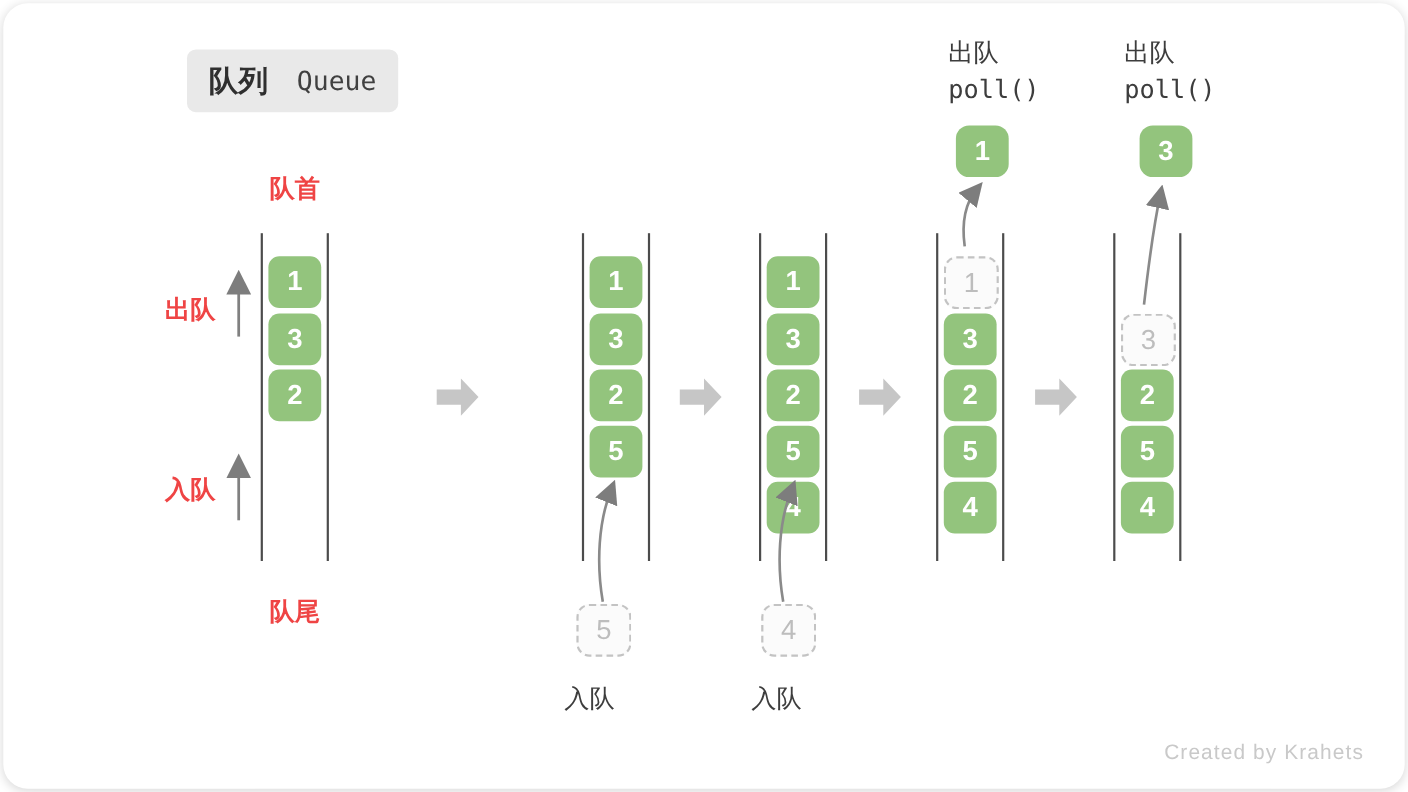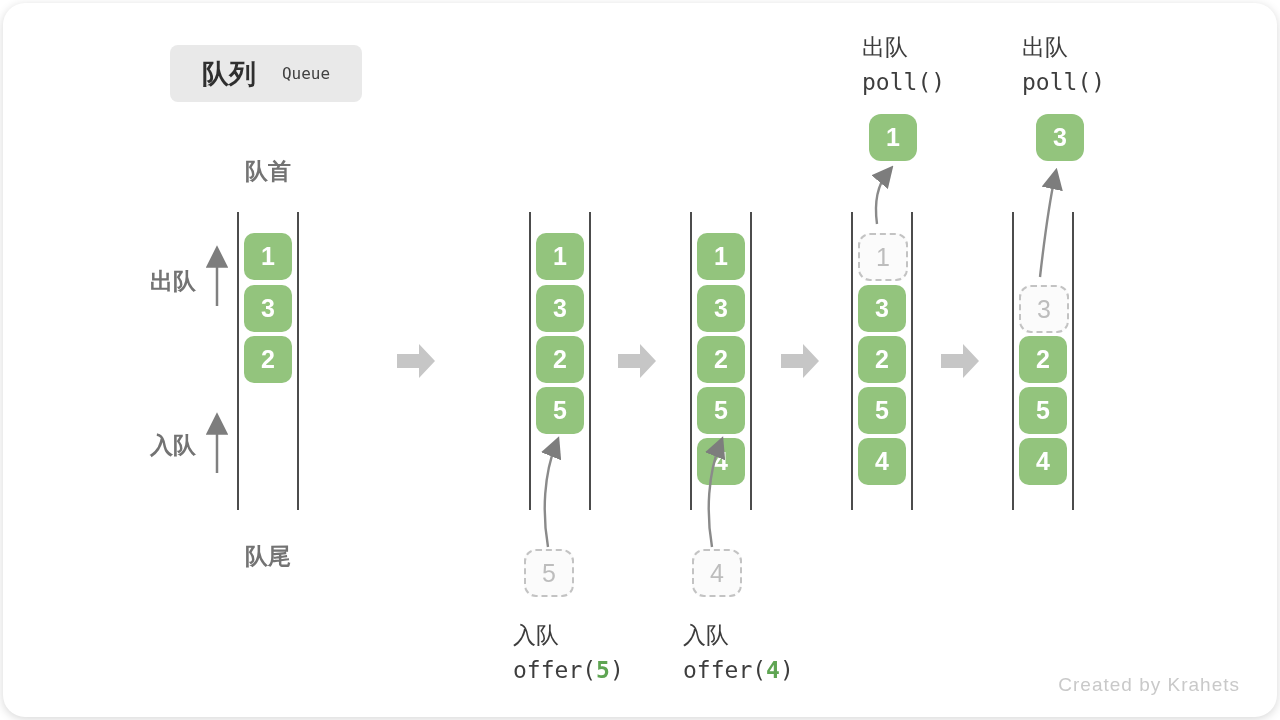--- a/index.html
+++ b/index.html
@@ -3,22 +3,22 @@
 <meta charset="utf-8">
 <style>
   html,body{margin:0;padding:0;background:#fff;}
   .canvas{position:relative;width:1280px;height:720px;background:#fff;overflow:hidden;
           font-family:"Liberation Sans",sans-serif;}
   .card{position:absolute;inset:3px;background:#fff;border-radius:22px;
         box-shadow:0 2px 10px rgba(0,0,0,.16);}
   .title-badge{position:absolute;left:170px;top:45px;width:192px;height:57px;background:#E9E9E9;
         border-radius:8px;display:flex;align-items:center;justify-content:center;gap:26px;}
   .title-zh{font-size:27px;font-weight:bold;color:#2f2f2f;}
-  .title-en{font-family:"DejaVu Sans Mono",monospace;font-size:16px;color:#404040;}
-  .lbl{position:absolute;font-size:23px;font-weight:bold;color:#737373;white-space:nowrap;}
+  .title-en{font-family:"DejaVu Sans Mono",monospace;font-size:24px;color:#404040;}
+  .lbl{position:absolute;font-size:23px;font-weight:bold;color:#ef4444;white-space:nowrap;}
   .lbl-front{left:237px;top:156px;width:62px;text-align:center;}
   .lbl-rear{left:237px;top:541px;width:62px;text-align:center;font-family:Liberation Serif, serif;}
   .lbl-dequeue{left:150px;top:266px;}
   .lbl-enqueue{left:150px;top:430px;}
   .col{position:absolute;top:212px;height:298px;width:58px;
        border-left:2px solid #4c4c4c;border-right:2px solid #4c4c4c;}
   .cell{position:absolute;width:48px;height:47px;border-radius:10px;
         display:flex;align-items:center;justify-content:center;
         font-size:25px;font-weight:600;}
   .solid{background:#93C47D;color:#ffffff;}
@@ -59,34 +59,32 @@
 
   <div class="col" style="left:529px">
     <div class="cell solid s0">1</div>
     <div class="cell solid s1">3</div>
     <div class="cell solid s2">2</div>
     <div class="cell solid s3">5</div>
   </div>
   <div class="cell dashed floating" style="left:524px;top:549px">5</div>
   <div class="op" style="left:513px;top:618px">
     <div class="op-zh">入队</div>
-    <div class="op-code"><span>offer(</span><span class="arg">5</span><span>)</span></div>
   </div>
 
   <div class="col" style="left:690px">
     <div class="cell solid s0">1</div>
     <div class="cell solid s1">3</div>
     <div class="cell solid s2">2</div>
     <div class="cell solid s3">5</div>
     <div class="cell solid s4">4</div>
   </div>
   <div class="cell dashed floating" style="left:692px;top:549px">4</div>
   <div class="op" style="left:683px;top:618px">
     <div class="op-zh">入队</div>
-    <div class="op-code"><span>offer(</span><span class="arg">4</span><span>)</span></div>
   </div>
 
   <div class="col" style="left:851px">
     <div class="cell dashed s0">1</div>
     <div class="cell solid s1">3</div>
     <div class="cell solid s2">2</div>
     <div class="cell solid s3">5</div>
     <div class="cell solid s4">4</div>
   </div>
   <div class="cell solid floating" style="left:869px;top:114px;border-radius:12px">1</div>

